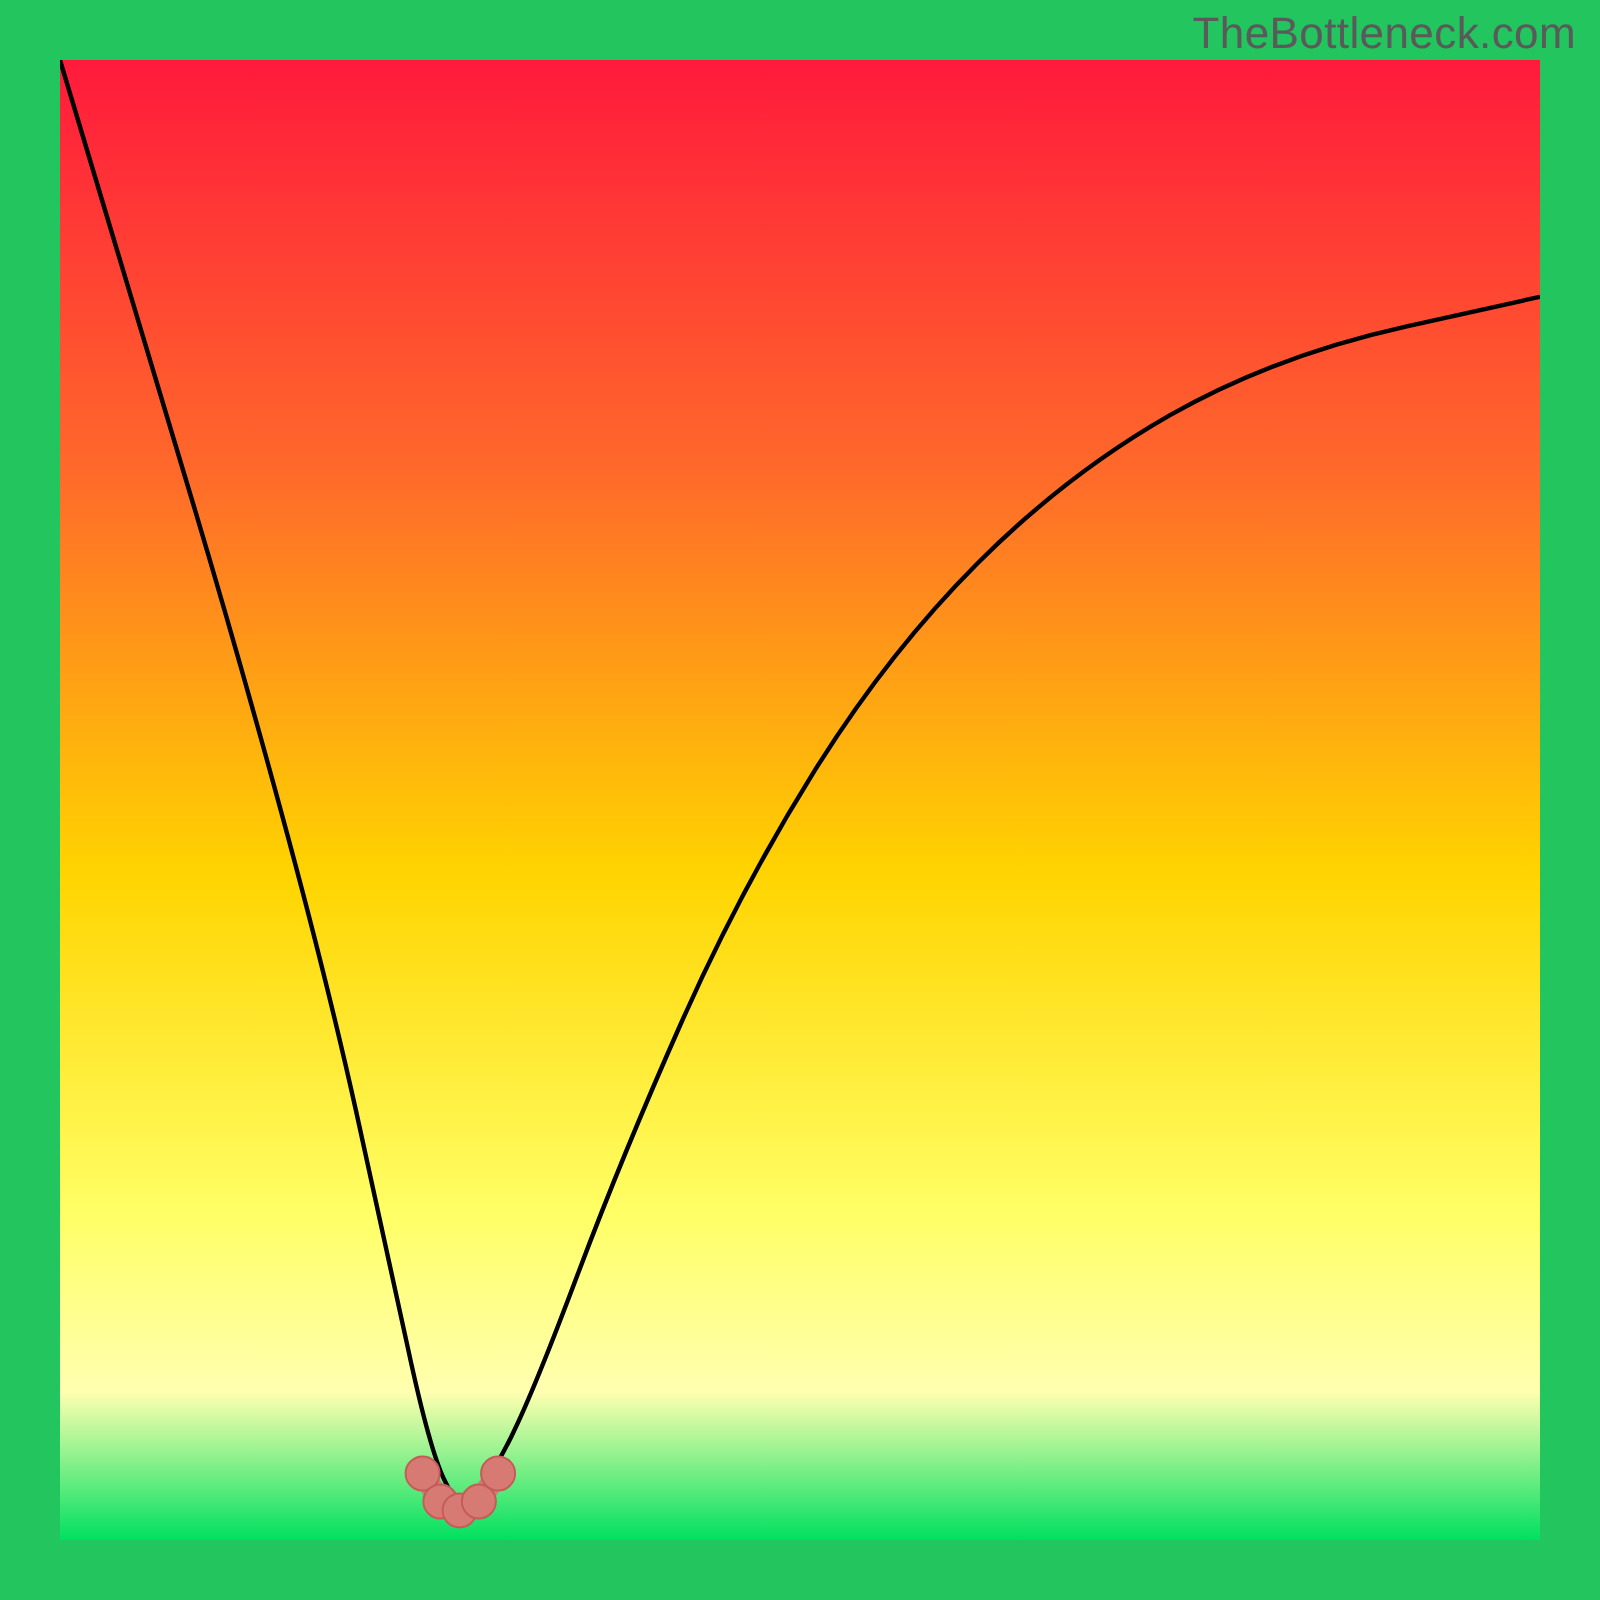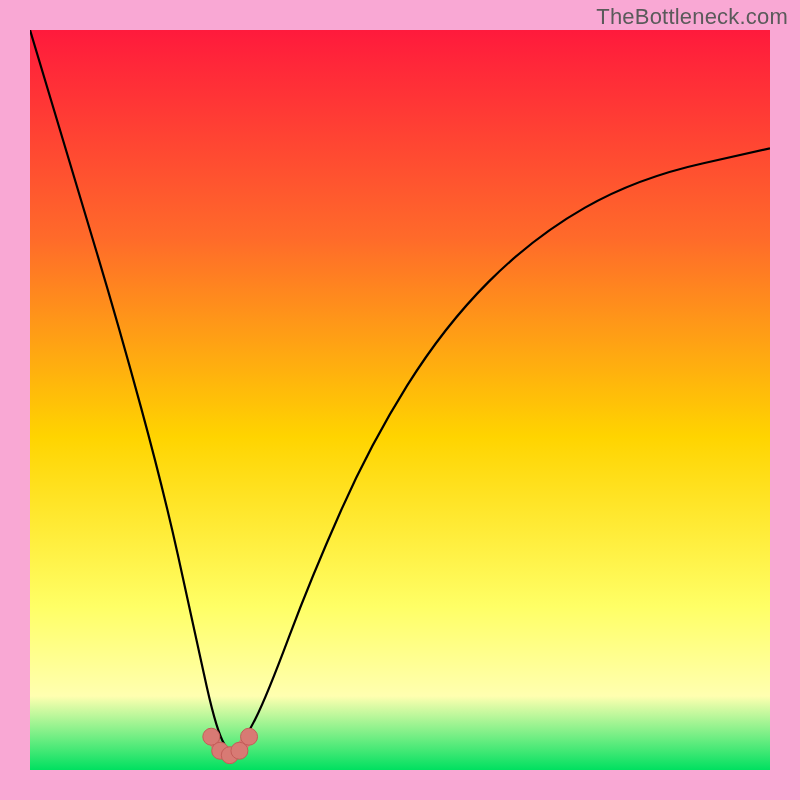--- a/index.html
+++ b/index.html
@@ -6,21 +6,21 @@
     margin: 0;
     padding: 0;
     width: 800px;
     height: 800px;
     background: #000;
     overflow: hidden;
   }
   .frame {
     position: absolute;
     inset: 0;
-    background: #f9a8d4;
+    background: #22c55e;
   }
   .plot {
     position: absolute;
     left: 30px;
     top: 30px;
     width: 740px;
     height: 740px;
     overflow: hidden;
   }
   .gradient {

